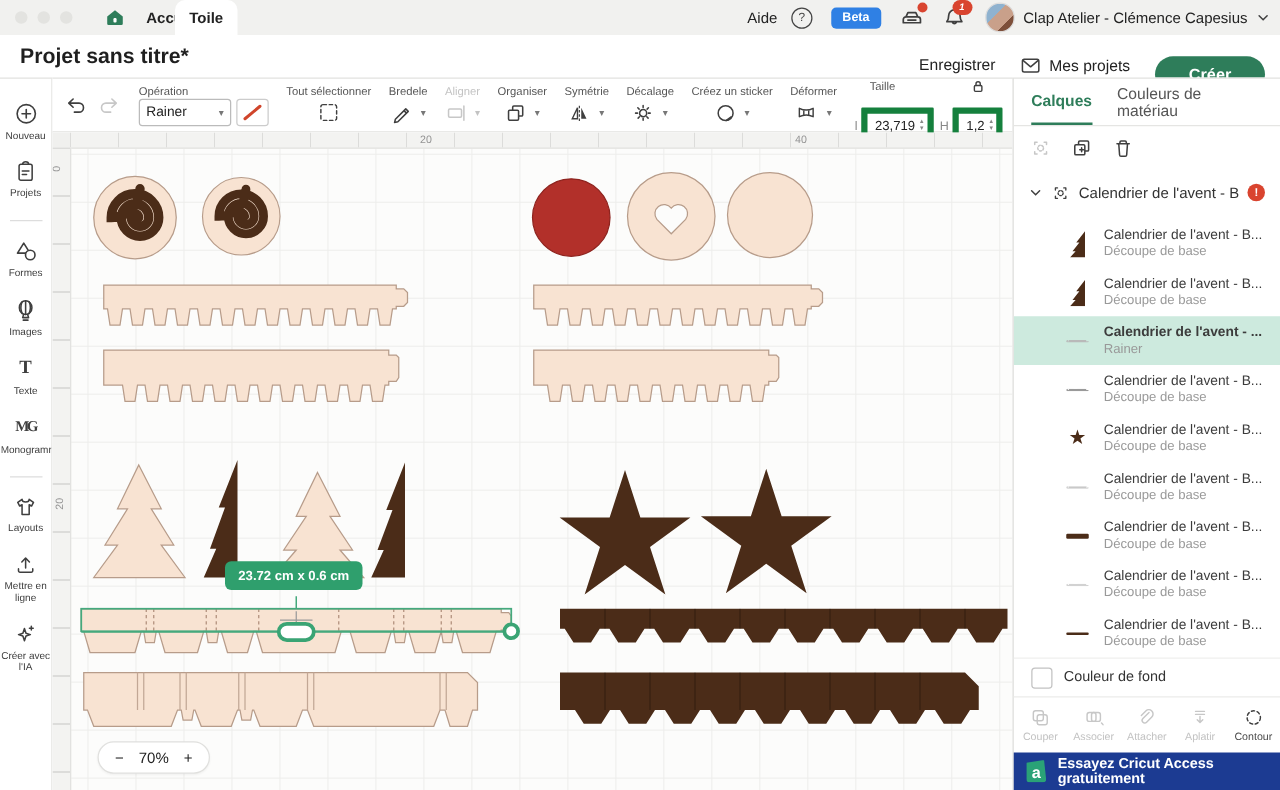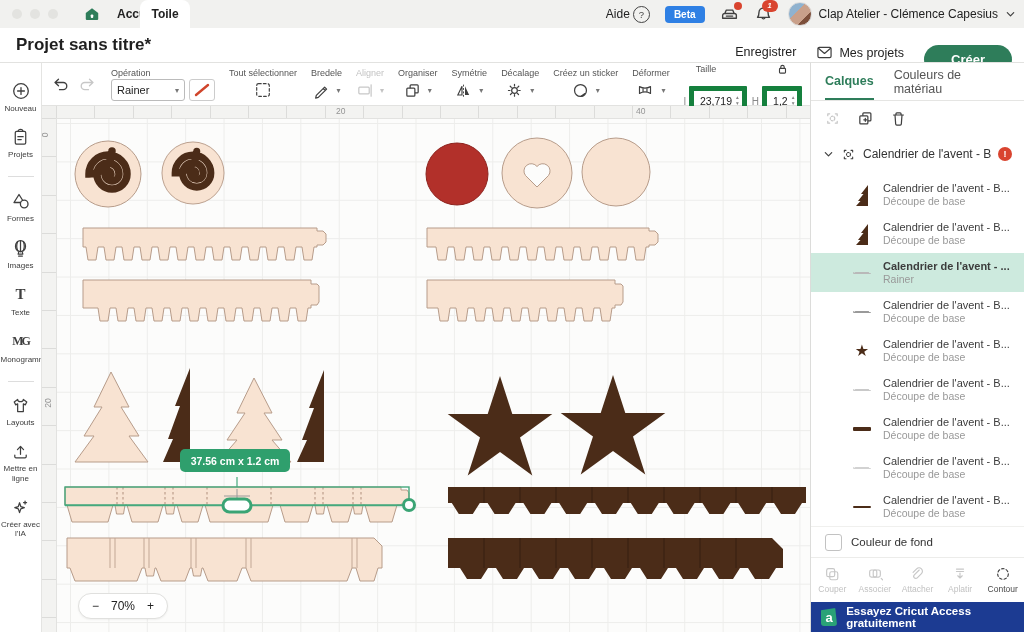--- a/index.html
+++ b/index.html
@@ -12,21 +12,21 @@
 
   
   .topbar{position:absolute;left:0;top:0;right:0;height:28px;background:#f1f1ef;border-bottom:1px solid #e4e4e2}
   .win-dots{position:absolute;left:12px;top:9px;display:flex;gap:8px}
   .win-dots i{width:10px;height:10px;border-radius:50%;background:#e3e3e0;display:block}
   .tab-accueil{position:absolute;left:84px;top:0;height:28px;display:flex;align-items:center;gap:17px;
                font-size:12px;font-weight:bold;color:#222;cursor:pointer}
   .tab-toile{position:absolute;left:140px;top:0;height:28px;width:50px;background:#fff;border-radius:8px 8px 0 0;
              display:flex;align-items:center;justify-content:center;font-size:12px;font-weight:bold;color:#222}
   .topbar-right{position:absolute;right:8px;top:0;height:28px;display:flex;align-items:center;gap:15px}
-  .aide{display:flex;align-items:center;gap:3px;font-size:12px;color:#222}
+  .aide{display:flex;align-items:center;gap:11px;font-size:12px;color:#222}
   .qmark{width:15px;height:15px;border:1.2px solid #444;border-radius:50%;font-size:9.5px;display:flex;
          align-items:center;justify-content:center;color:#444}
   .beta{background:#2f80e4;color:#fff;font-size:10px;font-weight:bold;padding:3px 9px;border-radius:4px}
   .reldot{position:relative}
   .dot-badge{position:absolute;right:-3px;top:-3px;width:8px;height:8px;border-radius:50%;background:#d9442f}
   .num-badge{position:absolute;right:-5px;top:-5px;min-width:12px;height:12px;border-radius:7px;background:#d9442f;
              color:#fff;font-size:7.5px;font-weight:bold;display:flex;align-items:center;justify-content:center;padding:0 2px}
   .avatar{width:22px;height:22px;border-radius:50%;background:linear-gradient(135deg,#8fb2cf 0 38%,#c9a08a 38% 70%,#7d4f3a 70%);
           border:1px solid #ddd}
   .account{display:flex;align-items:center;gap:7px;font-size:12px;color:#222;cursor:pointer}
@@ -490,21 +490,21 @@
         <line x1="500" y1="420" x2="500" y2="450"></line>
           <line x1="536" y1="420" x2="536" y2="450"></line>
         <line x1="572" y1="420" x2="572" y2="450"></line>
           <line x1="608" y1="420" x2="608" y2="450"></line>
         <line x1="644" y1="420" x2="644" y2="450"></line>
           <line x1="680" y1="420" x2="680" y2="450"></line>
       </g>
     </g>
   </svg>
 
-  <div class="tooltip">37.56 cm x 1.2 cm</div>
+  <div class="tooltip">23.72 cm x 0.6 cm</div>
 
   <div class="zoom-pill">
     <b>−</b>
     <span>70%</span>
     <b>+</b>
   </div>
 </div>
 
 <div class="rightpanel">
   <div class="ptabs">

